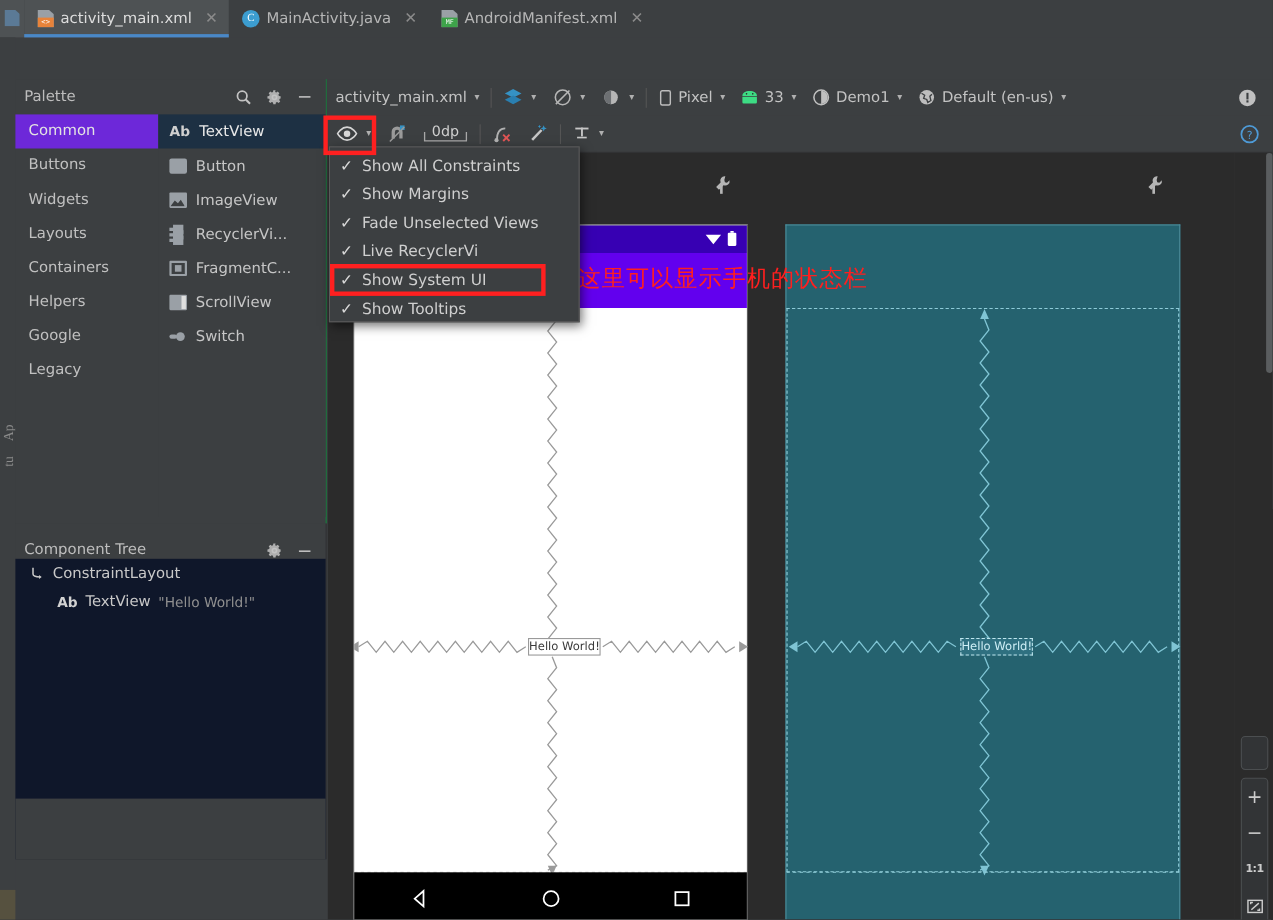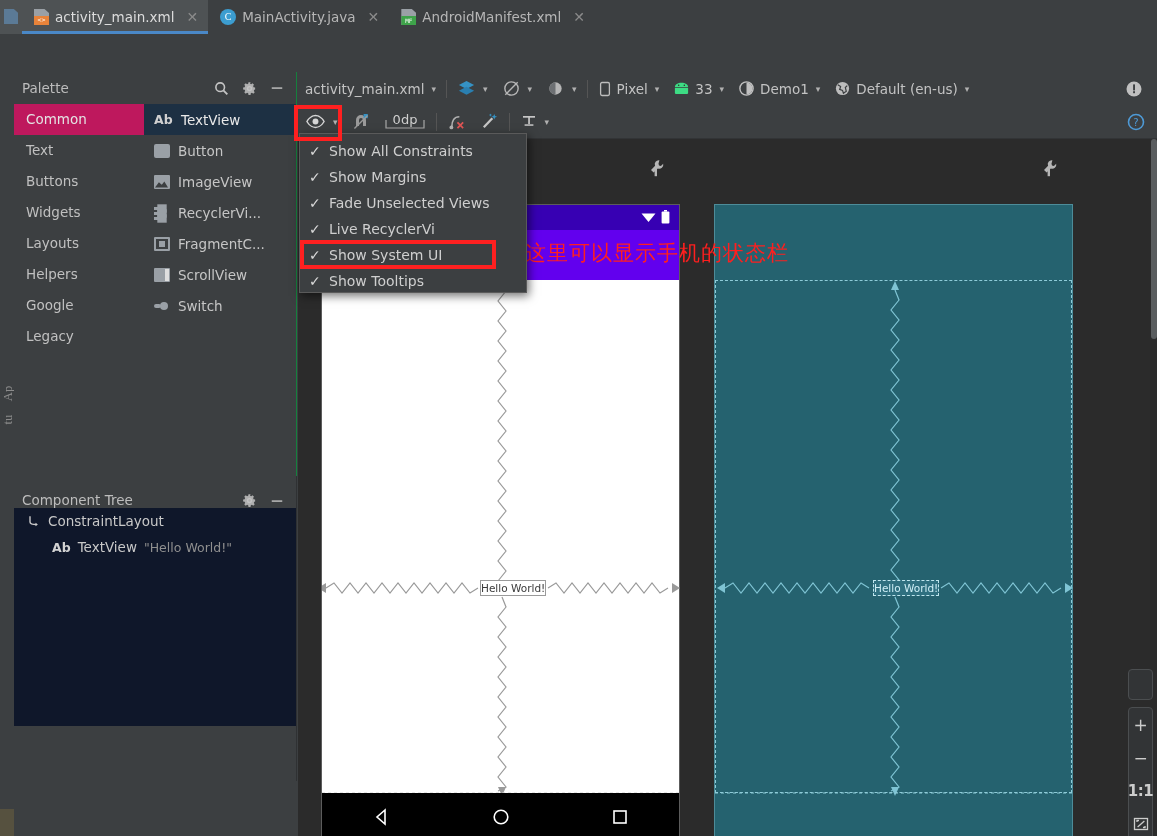--- a/index.html
+++ b/index.html
@@ -85,21 +85,21 @@
     color:#bdbdbd; font-size:13.5px; background:#3c3f41;
   }
   #palhdr .hdrtools{ margin-left:auto; display:flex; align-items:center; gap:13px; padding-right:12px;}
   .svgic{ display:block; }
   #palcats{
     position:absolute;left:0;top:32px;width:130px;bottom:6px;background:#3c3f41;
   }
   .cat{
     height:31px; line-height:31px; padding-left:12px; color:#c0c0c0; font-size:13.5px;
   }
-  .cat.sel{ background:#be185d; color:#e3e3e3; }
+  .cat.sel{ background:#6d28d9; color:#e3e3e3; }
   #palitems{
     position:absolute;left:130px;top:32px;right:0;bottom:6px;background:#3c3f41;
   }
   .pitem{
     height:31px; display:flex; align-items:center; gap:8px; padding-left:10px;
     color:#c6c6c6; font-size:13.5px;
   }
   .pitem.sel{ background:#1d3043; color:#e9e9e9; }
   .pitem .ab{ font-size:12.5px; color:#d0d0d0; font-weight:bold; letter-spacing:.2px;}
   .wic{ width:16px;height:14px;flex:0 0 auto; position:relative;}
@@ -234,21 +234,21 @@
   .zbox{
     position:absolute;left:6px;width:25px;border:1px solid #4b4e50;border-radius:4px;
     background:#323436;
   }
   #zboxTop{ top:530px; height:31px;}
   #zboxList{ top:568px; height:136px; display:flex;flex-direction:column;align-items:center;}
   .zbtn{
     width:25px;height:33px;display:flex;align-items:center;justify-content:center;
     color:#cccccc;font-size:17px;
   }
-  #zb11{ font-size:15px; font-weight:bold; letter-spacing:-.5px;}
+  #zb11{ font-size:10px; font-weight:bold; letter-spacing:-.5px;}
   #railScroll{
     position:absolute;right:0;top:139px;width:6px;height:200px;background:#5a5d5f;border-radius:3px;
   }
 
   
   #warnIcon{ margin-left:auto; padding-right:14px; display:flex;align-items:center;}
   #helpIcon{ margin-left:auto; padding-right:12px; display:flex;align-items:center;}
 </style>
 </head>
 <body>
@@ -297,24 +297,24 @@
         <path fill="#c3c3c3" d="M14 9.1V6.9l-1.7-.3a4.6 4.6 0 00-.5-1.2l1-1.4-1.6-1.6-1.4 1a4.6 4.6 0 00-1.2-.5L9.1 1.2H6.9l-.3 1.7a4.6 4.6 0 00-1.2.5l-1.4-1-1.6 1.6 1 1.4a4.6 4.6 0 00-.5 1.2L1.2 6.9v2.2l1.7.3c.1.4.3.8.5 1.2l-1 1.4 1.6 1.6 1.4-1c.4.2.8.4 1.2.5l.3 1.7h2.2l.3-1.7c.4-.1.8-.3 1.2-.5l1.4 1 1.6-1.6-1-1.4c.2-.4.4-.8.5-1.2z" opacity=".85"></path>
       </svg>
       <svg class="svgic" width="14" height="14" viewBox="0 0 16 16">
         <rect x="2" y="7.3" width="12" height="1.6" fill="#c3c3c3"></rect>
       </svg>
     </span>
   </div>
 
   <div id="palcats">
       <div class="cat sel">Common</div>
-      <div class="cat">Text</div>
       <div class="cat">Buttons</div>
       <div class="cat">Widgets</div>
       <div class="cat">Layouts</div>
+      <div class="cat">Containers</div>
       <div class="cat">Helpers</div>
       <div class="cat">Google</div>
       <div class="cat">Legacy</div>
     </div>
   <div id="palitems">
       <div class="pitem sel">
         <span class="ab">Ab</span>
         <span>TextView</span>
       </div>
       <div class="pitem">

